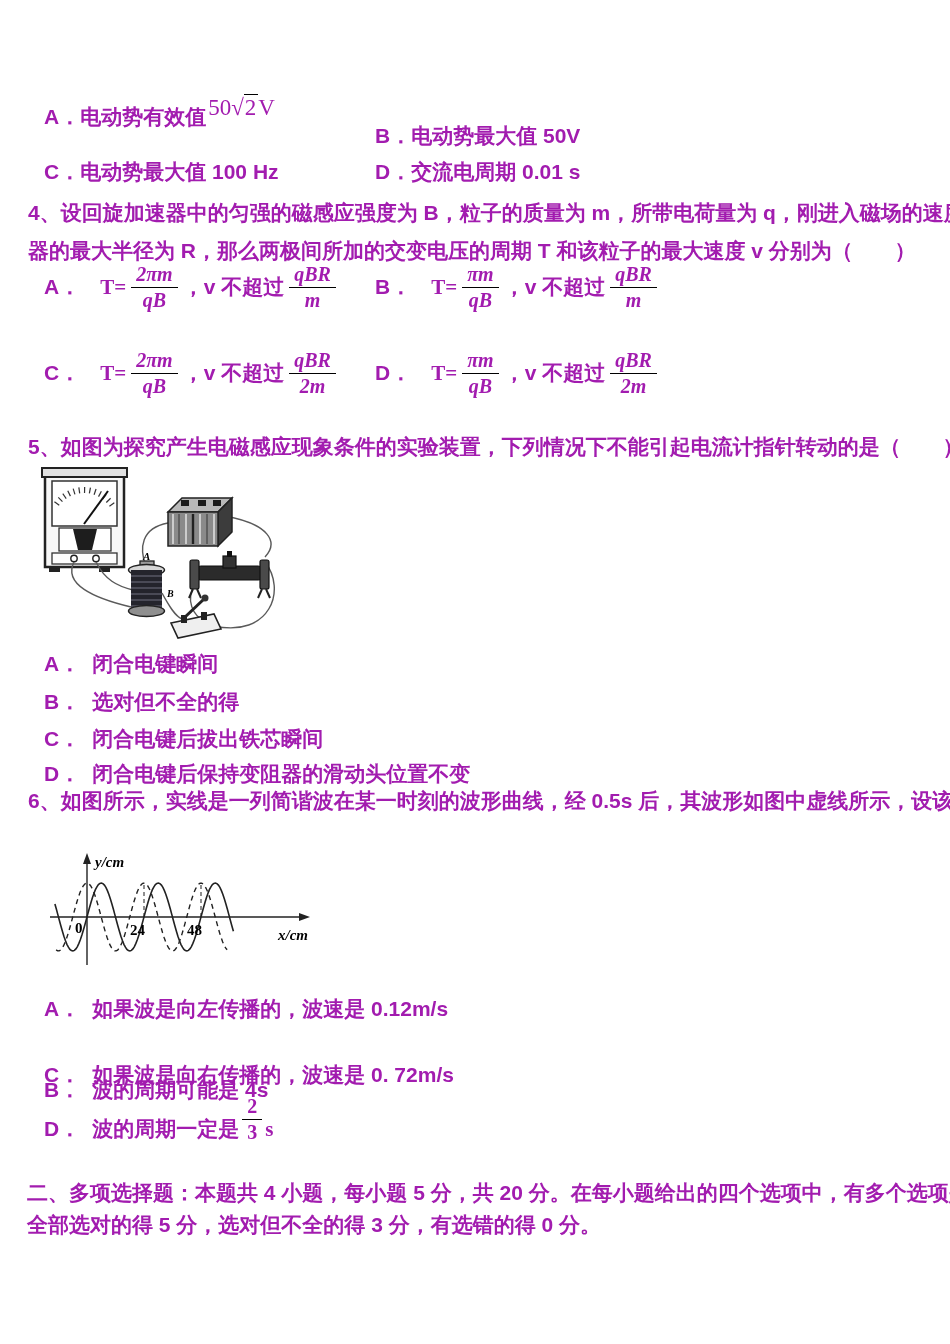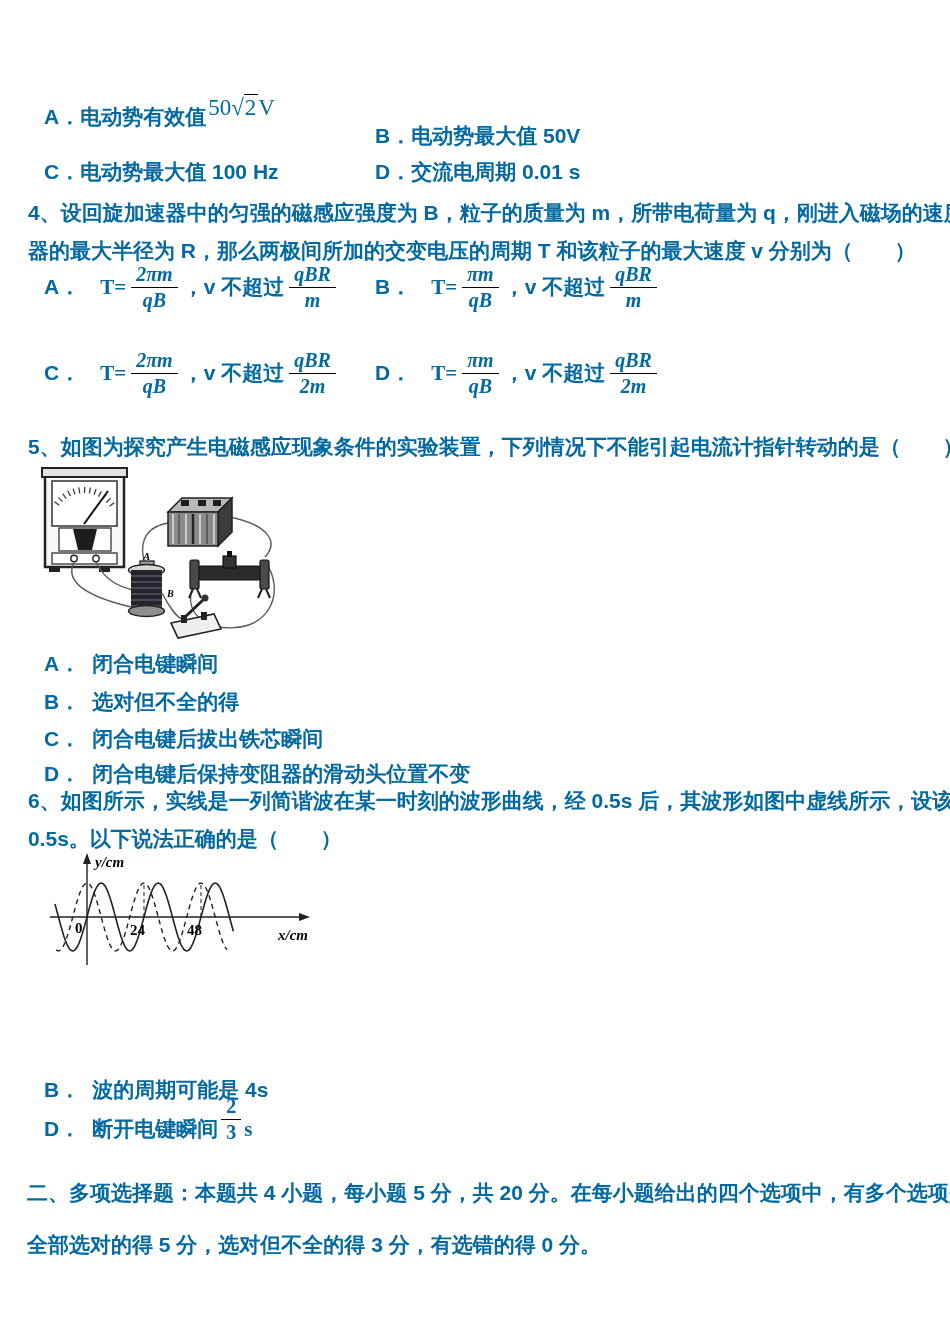--- a/index.html
+++ b/index.html
@@ -1,17 +1,17 @@
 <!DOCTYPE html>
 <html><head>
 <meta charset="utf-8">
 <style>
   html,body{margin:0;padding:0;background:#fff;}
   .page{position:relative;width:950px;height:1344px;background:#ffffff;overflow:hidden;
-        font-family:"Liberation Sans",sans-serif;color:#0369a1;}
+        font-family:"Liberation Sans",sans-serif;color:#a21caf;}
   .line{position:absolute;white-space:nowrap;font-weight:bold;font-size:21px;line-height:1.15;}
   .stem{left:28px;}
   .optcol1{left:44px;}
   .optcol2{left:375px;}
   .serif{font-family:"Liberation Serif",serif;}
   .mathraise{font-family:"Liberation Serif",serif;font-weight:normal;font-size:23px;
              position:relative;top:-9px;margin-left:2px;}
   .radicand{border-top:1.7px solid #000;padding:0 2px 0 1px;}
   .fracrow{display:flex;align-items:center;gap:2px;}
   .frac{display:inline-block;text-align:center;font-family:"Liberation Serif",serif;
@@ -206,49 +206,54 @@
     <span class="optlabel">B．</span><span>选对但不全的得</span>
   </div>
   <div class="line optcol1" style="top:727px;">
     <span class="optlabel">C．</span><span>闭合电键后拔出铁芯瞬间</span>
   </div>
   <div class="line optcol1" style="top:762px;">
     <span class="optlabel">D．</span><span>闭合电键后保持变阻器的滑动头位置不变</span>
   </div>
 
   <div class="line stem" style="top:789px;">6、如图所示，实线是一列简谐波在某一时刻的波形曲线，经 0.5s 后，其波形如图中虚线所示，设该波的周期 T 大于</div>
-  <div class="line stem" style="top:827px;">0.5s。以下说法正确的是（　　）</div>
 
   <svg style="position:absolute;left:42px;top:851px;" width="275" height="118" viewBox="0 0 275 118">
     <g stroke="#222" stroke-width="1.4">
       <line x1="8" y1="66" x2="262" y2="66"></line>
       <line x1="45" y1="8" x2="45" y2="114"></line>
     </g>
     <polygon points="268,66 257,62 257,70" fill="#222"></polygon>
     <polygon points="45,2 41,13 49,13" fill="#222"></polygon>
     <line x1="102" y1="66" x2="102" y2="32" stroke="#333" stroke-width="1.1" stroke-dasharray="4,3"></line>
     <line x1="159" y1="66" x2="159" y2="32" stroke="#333" stroke-width="1.1" stroke-dasharray="4,3"></line>
     <polyline id="wave-solid" fill="none" stroke="#222" stroke-width="1.6" points="12.9,53.0 14.4,58.3 15.9,63.9 17.4,69.5 18.9,75.0 20.4,80.3 21.9,85.2 23.4,89.5 24.9,93.3 26.4,96.2 27.9,98.4 29.4,99.6 30.9,100.0 32.4,99.4 33.9,97.9 35.4,95.6 36.9,92.4 38.4,88.5 39.9,84.0 41.4,79.0 42.9,73.7 44.4,68.1 45.9,62.5 47.4,57.0 48.9,51.7 50.4,46.8 51.9,42.5 53.4,38.7 54.9,35.8 56.4,33.6 57.9,32.4 59.4,32.0 60.9,32.6 62.4,34.1 63.9,36.4 65.4,39.6 66.9,43.5 68.4,48.0 69.9,53.0 71.4,58.3 72.9,63.9 74.4,69.5 75.9,75.0 77.4,80.3 78.9,85.2 80.4,89.5 81.9,93.3 83.4,96.2 84.9,98.4 86.4,99.6 87.9,100.0 89.4,99.4 90.9,97.9 92.4,95.6 93.9,92.4 95.4,88.5 96.9,84.0 98.4,79.0 99.9,73.7 101.4,68.1 102.9,62.5 104.4,57.0 105.9,51.7 107.4,46.8 108.9,42.5 110.4,38.7 111.9,35.8 113.4,33.6 114.9,32.4 116.4,32.0 117.9,32.6 119.4,34.1 120.9,36.4 122.4,39.6 123.9,43.5 125.4,48.0 126.9,53.0 128.4,58.3 129.9,63.9 131.4,69.5 132.9,75.0 134.4,80.3 135.9,85.2 137.4,89.5 138.9,93.3 140.4,96.2 141.9,98.4 143.4,99.6 144.9,100.0 146.4,99.4 147.9,97.9 149.4,95.6 150.9,92.4 152.4,88.5 153.9,84.0 155.4,79.0 156.9,73.7 158.4,68.1 159.9,62.5 161.4,57.0 162.9,51.7 164.4,46.8 165.9,42.5 167.4,38.7 168.9,35.8 170.4,33.6 171.9,32.4 173.4,32.0 174.9,32.6 176.4,34.1 177.9,36.4 179.4,39.6 180.9,43.5 182.4,48.0 183.9,53.0 185.4,58.3 186.9,63.9 188.4,69.5 189.9,75.0 191.4,80.3"></polyline>
     <polyline id="wave-dashed" fill="none" stroke="#222" stroke-width="1.4" stroke-dasharray="5,4" points="14.1,98.8 15.6,99.8 17.1,99.9 18.6,99.1 20.1,97.3 21.6,94.7 23.1,91.3 24.6,87.3 26.1,82.6 27.6,77.5 29.1,72.1 30.6,66.5 32.1,60.9 33.6,55.4 35.1,50.2 36.6,45.5 38.1,41.3 39.6,37.8 41.1,35.1 42.6,33.2 44.1,32.2 45.6,32.1 47.1,32.9 48.6,34.7 50.1,37.3 51.6,40.7 53.1,44.7 54.6,49.4 56.1,54.5 57.6,59.9 59.1,65.5 60.6,71.1 62.1,76.6 63.6,81.8 65.1,86.5 66.6,90.7 68.1,94.2 69.6,96.9 71.1,98.8 72.6,99.8 74.1,99.9 75.6,99.1 77.1,97.3 78.6,94.7 80.1,91.3 81.6,87.3 83.1,82.6 84.6,77.5 86.1,72.1 87.6,66.5 89.1,60.9 90.6,55.4 92.1,50.2 93.6,45.5 95.1,41.3 96.6,37.8 98.1,35.1 99.6,33.2 101.1,32.2 102.6,32.1 104.1,32.9 105.6,34.7 107.1,37.3 108.6,40.7 110.1,44.7 111.6,49.4 113.1,54.5 114.6,59.9 116.1,65.5 117.6,71.1 119.1,76.6 120.6,81.8 122.1,86.5 123.6,90.7 125.1,94.2 126.6,96.9 128.1,98.8 129.6,99.8 131.1,99.9 132.6,99.1 134.1,97.3 135.6,94.7 137.1,91.3 138.6,87.3 140.1,82.6 141.6,77.5 143.1,72.1 144.6,66.5 146.1,60.9 147.6,55.4 149.1,50.2 150.6,45.5 152.1,41.3 153.6,37.8 155.1,35.1 156.6,33.2 158.1,32.2 159.6,32.1 161.1,32.9 162.6,34.7 164.1,37.3 165.6,40.7 167.1,44.7 168.6,49.4 170.1,54.5 171.6,59.9 173.1,65.5 174.6,71.1 176.1,76.6 177.6,81.8 179.1,86.5 180.6,90.7 182.1,94.2 183.6,96.9 185.1,98.8"></polyline>
     <text x="53" y="16" font-size="15" font-style="italic" font-family="Liberation Serif, serif">y/cm</text>
     <text x="236" y="89" font-size="15" font-style="italic" font-family="Liberation Serif, serif">x/cm</text>
     <text x="33" y="82" font-size="15" font-family="Liberation Serif, serif">0</text>
     <text x="88" y="84" font-size="15" font-family="Liberation Serif, serif">24</text>
     <text x="145" y="84" font-size="15" font-family="Liberation Serif, serif">48</text>
   </svg>
 
+  <div class="line optcol1" style="top:997px;">
+    <span class="optlabel">A．</span><span>如果波是向左传播的，波速是 0.12m/s</span>
+  </div>
   <div class="line optcol1" style="top:1078px;">
     <span class="optlabel">B．</span><span>波的周期可能是 4s</span>
   </div>
+  <div class="line optcol1" style="top:1063px;">
+    <span class="optlabel">C．</span><span>如果波是向右传播的，波速是 0. 72m/s</span>
+  </div>
   <div class="line optcol1 dflex" style="top:1095px;">
     <span class="optlabel">D．</span>
-      <span>断开电键瞬间</span>
+      <span>波的周期一定是</span>
     <span class="frac">
         <span class="num">2</span>
         <span class="den">3</span>
       </span>
     <span class="serif">s</span>
   </div>
 
   <div class="line" style="top:1181px;left:27px;">二、多项选择题：本题共 4 小题，每小题 5 分，共 20 分。在每小题给出的四个选项中，有多个选项是符合题目要求的。</div>
-  <div class="line" style="top:1213px;left:27px;margin-top:20px;">全部选对的得 5 分，选对但不全的得 3 分，有选错的得 0 分。</div>
+  <div class="line" style="top:1213px;left:27px;">全部选对的得 5 分，选对但不全的得 3 分，有选错的得 0 分。</div>
 
 </div>
 
 </body></html>

